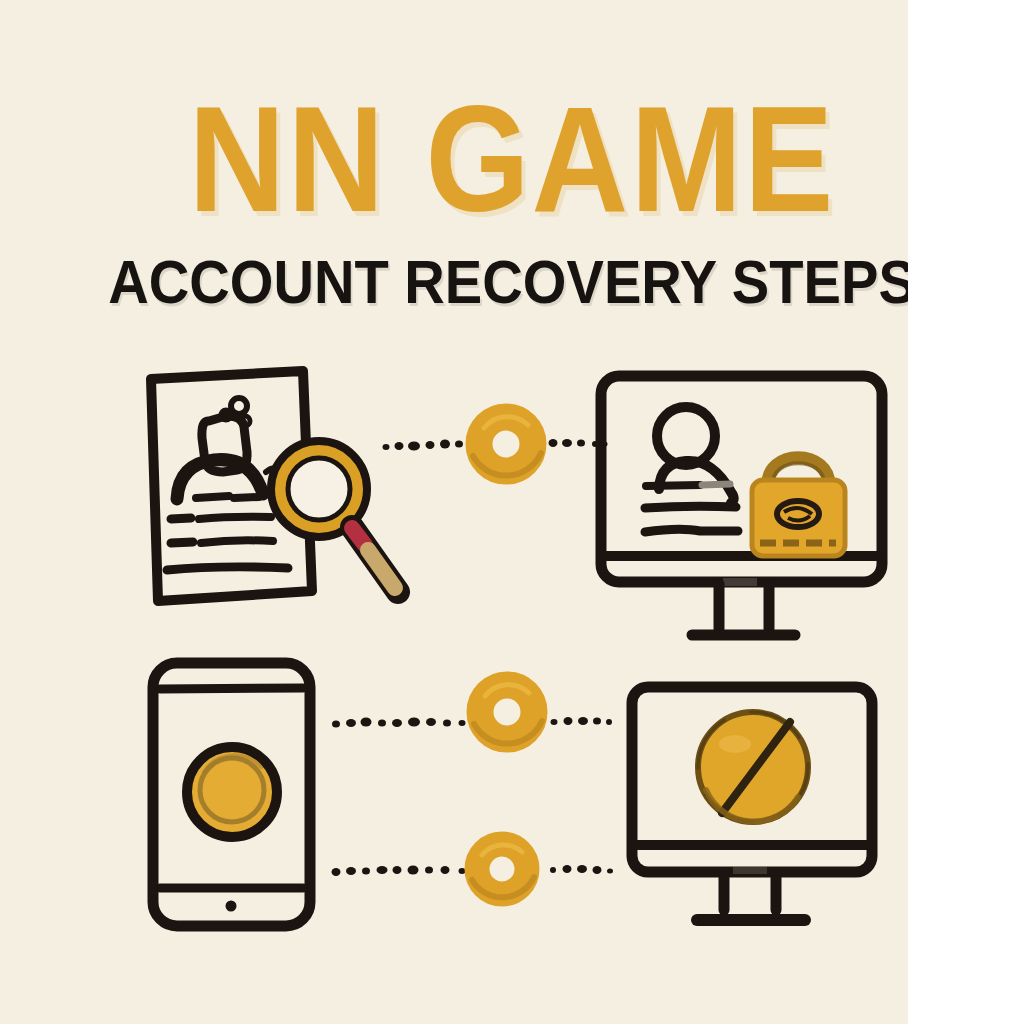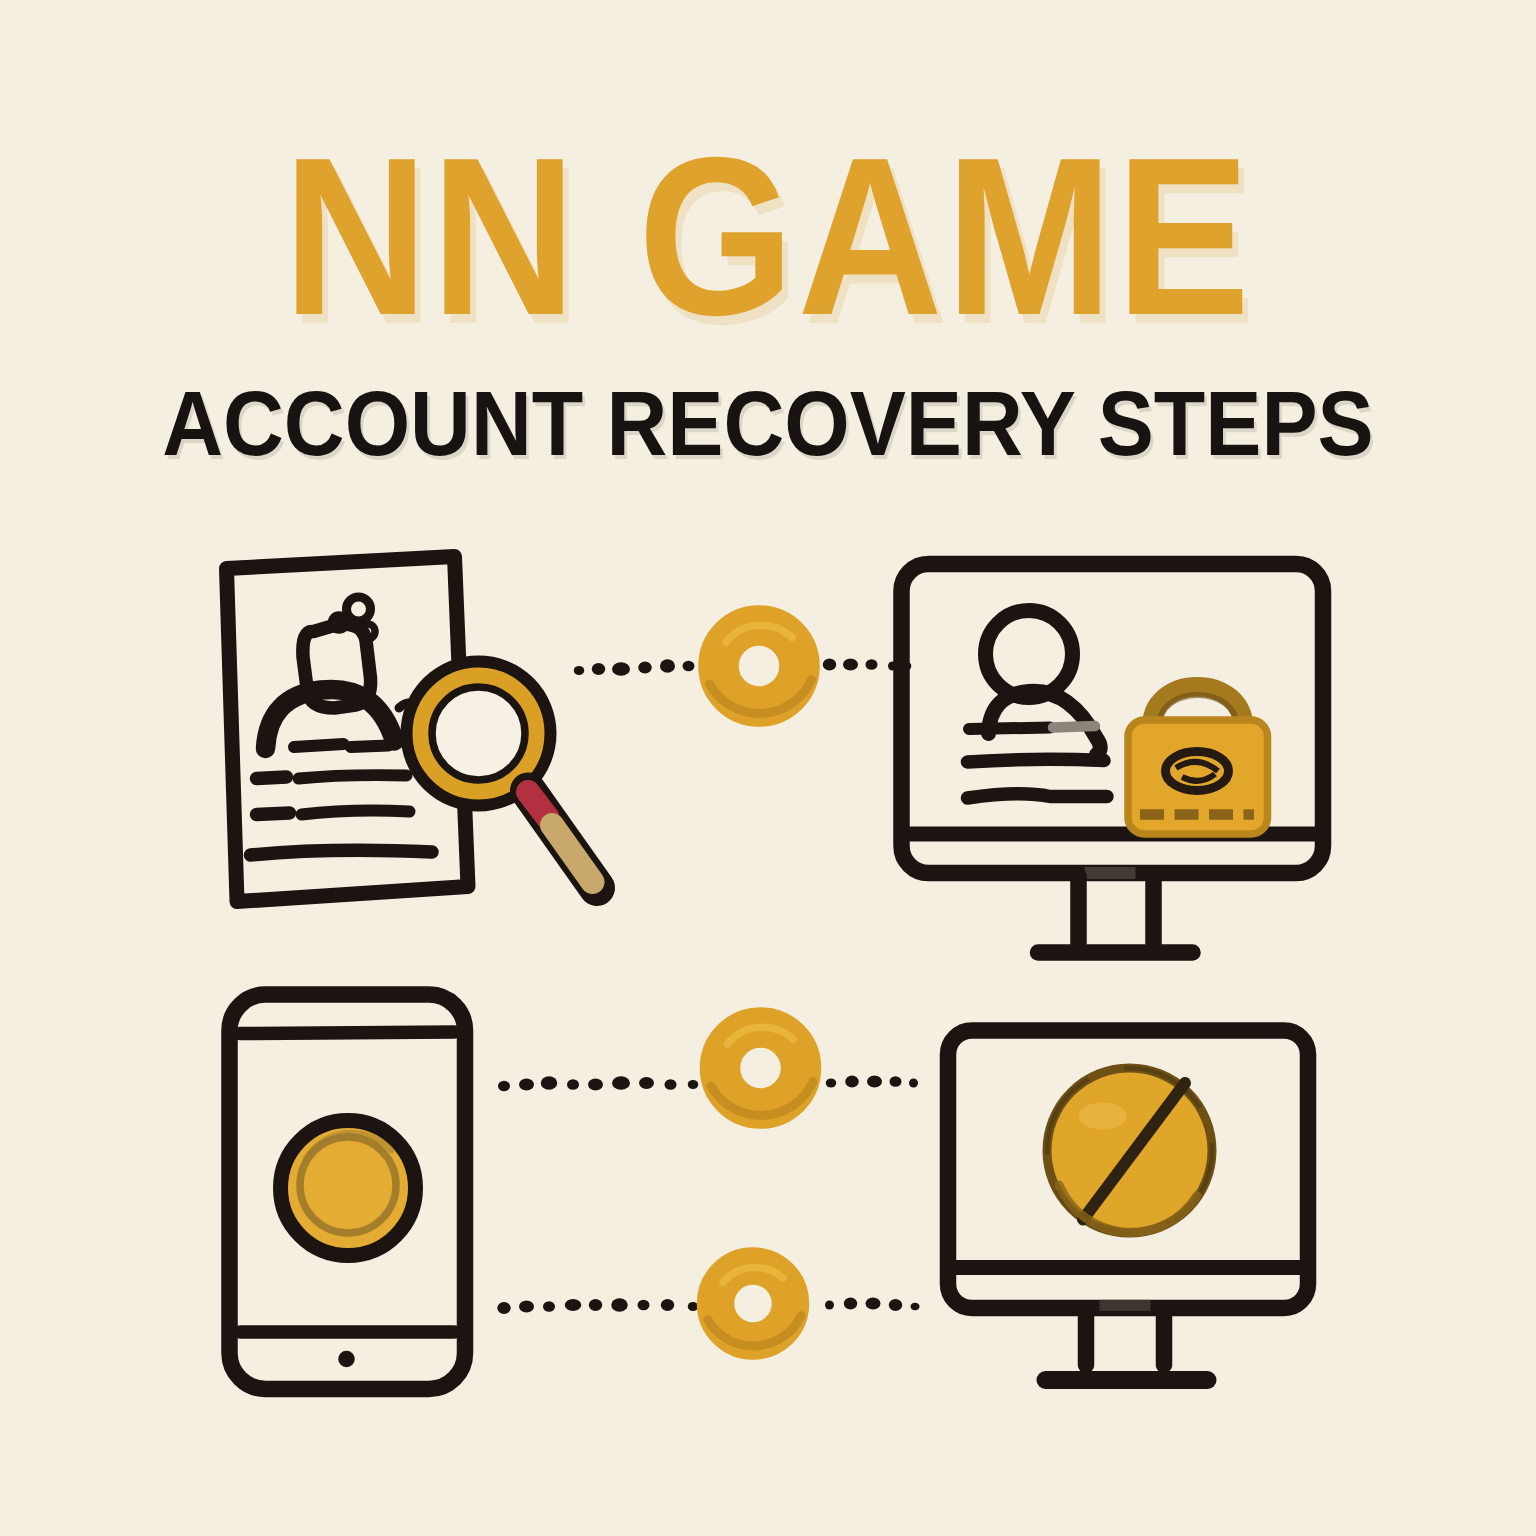--- a/index.html
+++ b/index.html
@@ -1,18 +1,18 @@
 <!DOCTYPE html>
 <html><head>
 <meta charset="utf-8">
 <style>
   html,body{margin:0;padding:0;}
   .canvas{
     position:relative;
-    width:1024px;height:1024px;
+    width:908px;height:1024px;
     background:#F5EFE2;
     overflow:hidden;
     font-family:"Liberation Sans", sans-serif;
   }
   .title{
     position:absolute;
     top:84px;left:0;width:1024px;
     text-align:center;
     font-size:134px;
     font-weight:bold;

